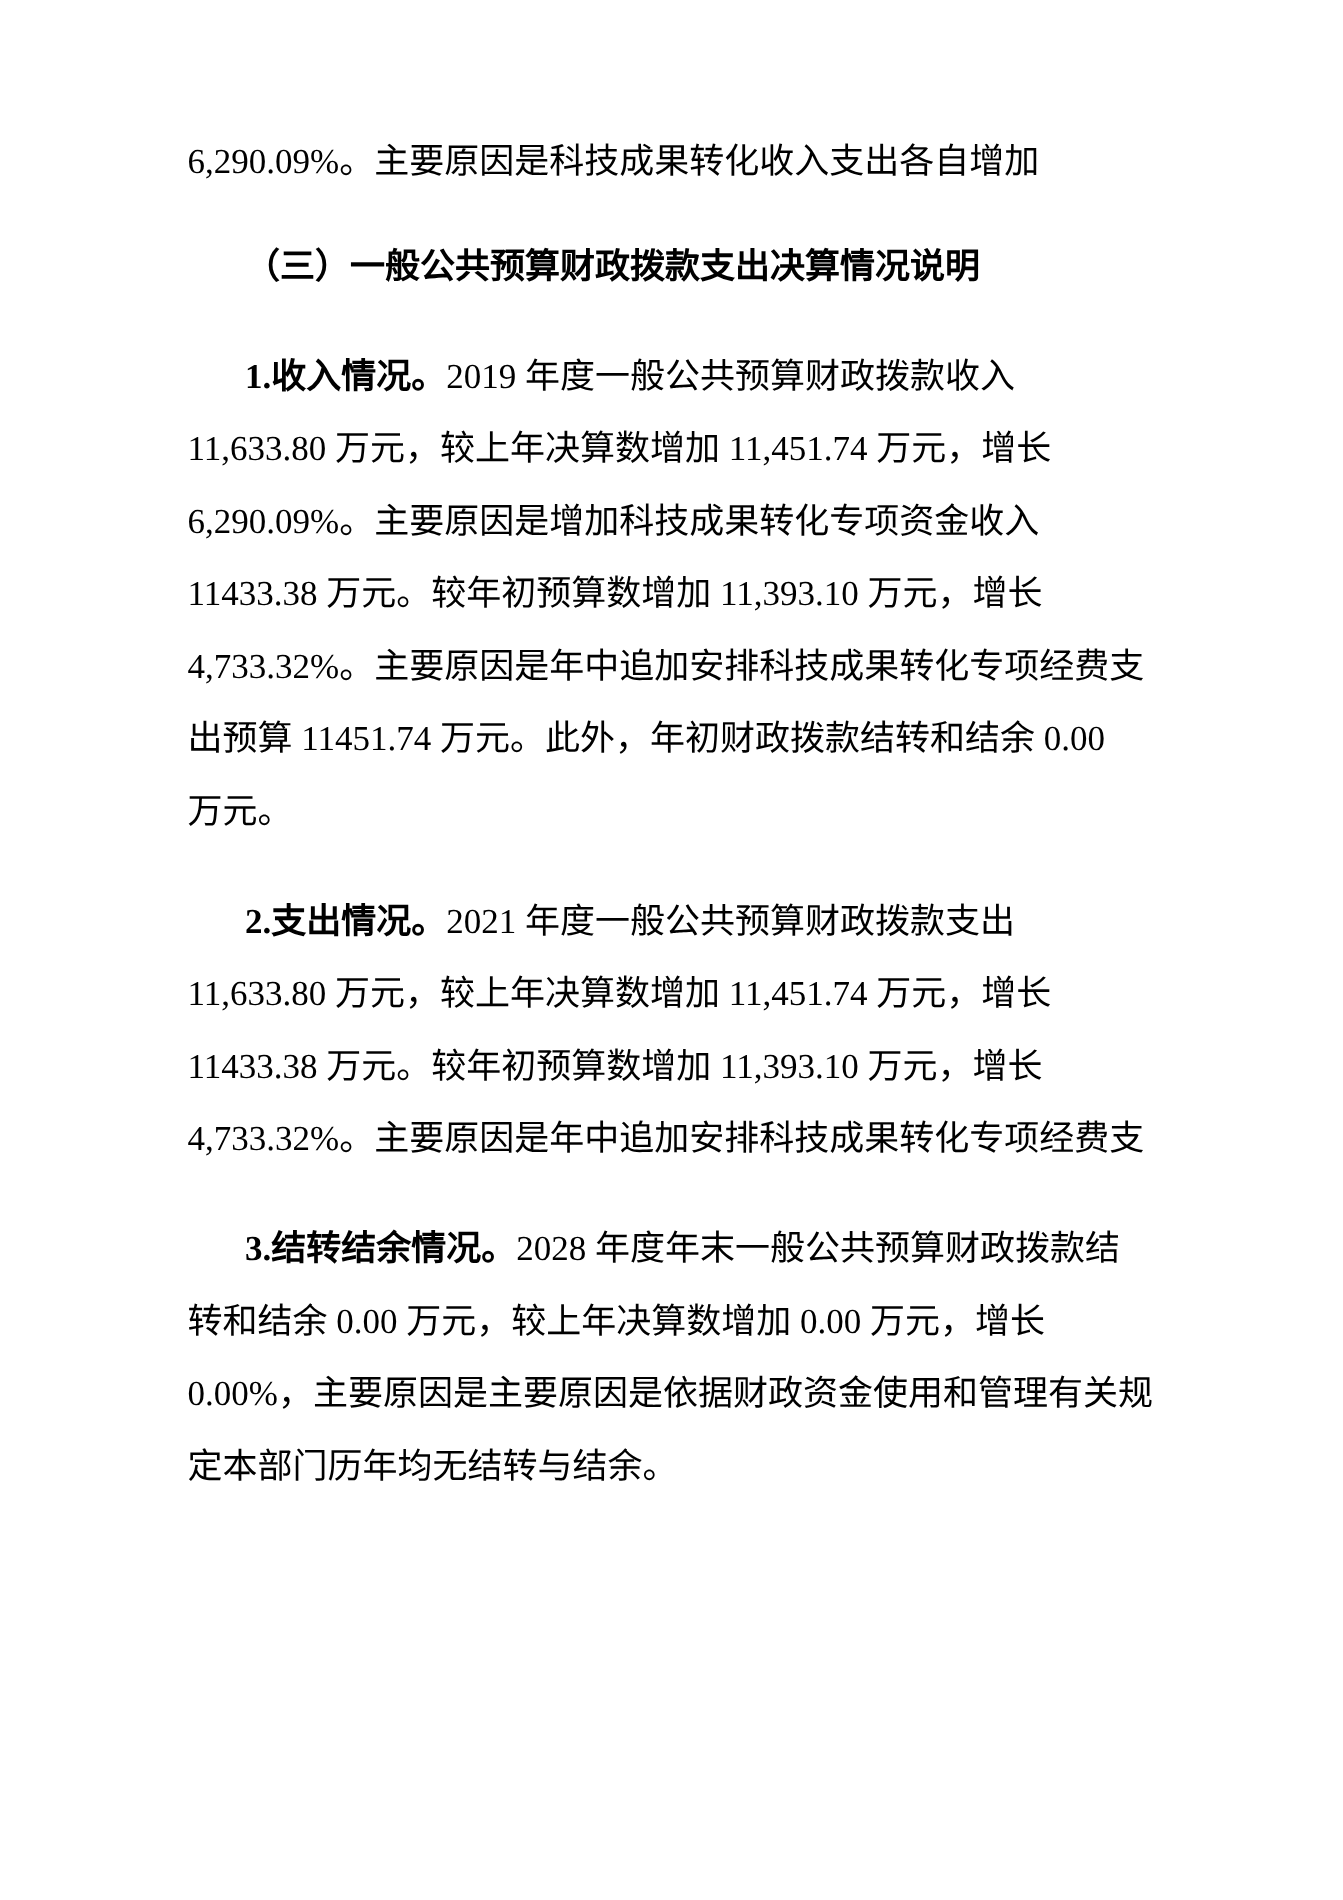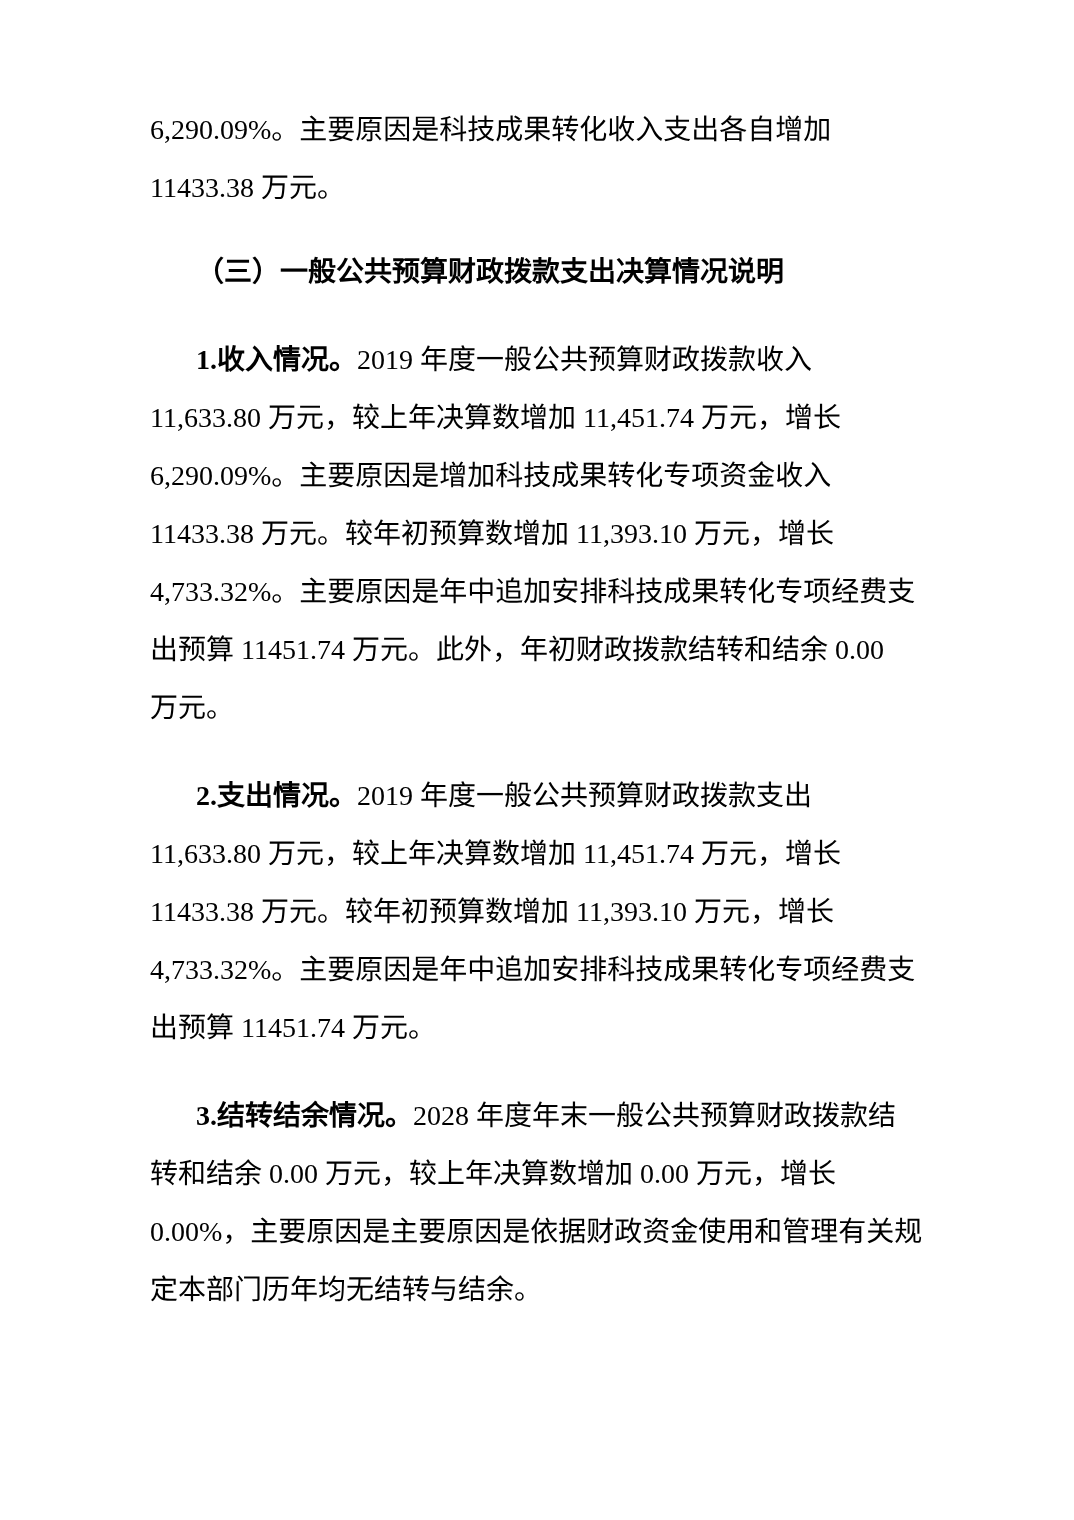--- a/index.html
+++ b/index.html
@@ -41,43 +41,41 @@
     margin-top: 33px;
   }
 </style>
 </head>
 <body>
 
 <div class="page">
 
   <div class="block">
     <div class="line">6,290.09%。主要原因是科技成果转化收入支出各自增加</div>
-    <div class="line">11433.38 万元。</div>
   </div>
 
   <div class="heading-block">
     <div class="line heading indent">（三）一般公共预算财政拨款支出决算情况说明</div>
   </div>
 
   <div class="para">
     <div class="line indent"><span class="label">1.收入情况。</span><span>2019 年度一般公共预算财政拨款收入</span></div>
     <div class="line">11,633.80 万元，较上年决算数增加 11,451.74 万元，增长</div>
     <div class="line">6,290.09%。主要原因是增加科技成果转化专项资金收入</div>
     <div class="line">11433.38 万元。较年初预算数增加 11,393.10 万元，增长</div>
     <div class="line">4,733.32%。主要原因是年中追加安排科技成果转化专项经费支</div>
     <div class="line">出预算 11451.74 万元。此外，年初财政拨款结转和结余 0.00</div>
     <div class="line">万元。</div>
   </div>
 
   <div class="para">
-    <div class="line indent"><span class="label">2.支出情况。</span><span>2019 年度一般公共预算财政拨款支出</span></div>
+    <div class="line indent"><span class="label">2.支出情况。</span><span>2021 年度一般公共预算财政拨款支出</span></div>
     <div class="line">11,633.80 万元，较上年决算数增加 11,451.74 万元，增长</div>
     <div class="line">11433.38 万元。较年初预算数增加 11,393.10 万元，增长</div>
     <div class="line">4,733.32%。主要原因是年中追加安排科技成果转化专项经费支</div>
-    <div class="line">出预算 11451.74 万元。</div>
   </div>
 
   <div class="para">
     <div class="line indent"><span class="label">3.结转结余情况。</span><span>2028 年度年末一般公共预算财政拨款结</span></div>
     <div class="line">转和结余 0.00 万元，较上年决算数增加 0.00 万元，增长</div>
     <div class="line">0.00%，主要原因是主要原因是依据财政资金使用和管理有关规</div>
     <div class="line">定本部门历年均无结转与结余。</div>
   </div>
 
 </div>

